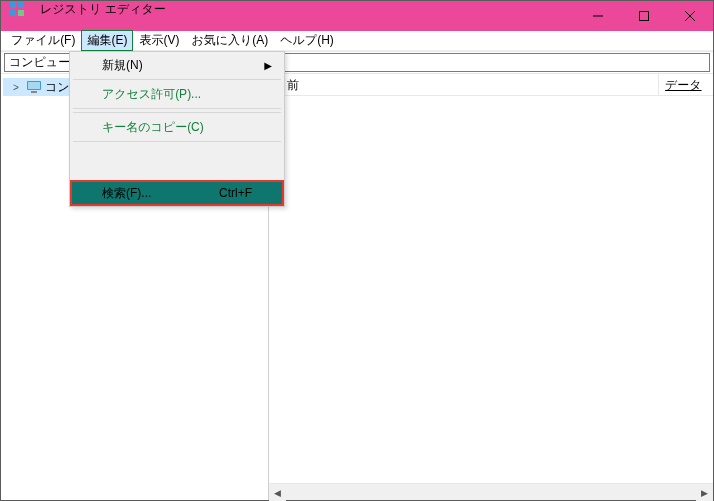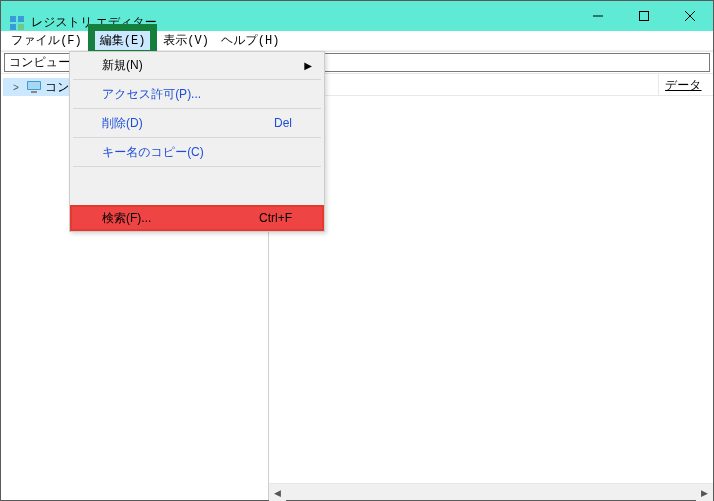--- a/index.html
+++ b/index.html
@@ -1,51 +1,51 @@
 <!DOCTYPE html>
 <html><head>
 <meta charset="utf-8">
 <style>
 * { box-sizing: border-box; margin: 0; padding: 0; font-family: "Yu Gothic UI", "Meiryo", sans-serif; font-size: 12px; }
 body { background: #fff; }
 .window { width: 714px; height: 501px; border: 1px solid #5a5a5a; background: #fff; position: relative; display: flex; flex-direction: column; }
-.titlebar { height: 30px; display: flex; align-items: flex-end; padding-left: 8px; background: #5eead4; }
+.titlebar { height: 30px; display: flex; align-items: flex-start; padding-left: 8px; background: #ec4899; gap: 9px; }
 .titlebar .icon { width: 16px; height: 16px; margin-right: 6px; }
 .titlebar .title { flex: 1; }
 .winctrls { display: flex; }
 .winctrls div { width: 46px; height: 30px; display: flex; align-items: center; justify-content: center; }
 .menubar { height: 20px; display: flex; align-items: center; padding-left: 4px; border-bottom: 1px solid #f0f0f0; }
-.menubar .mitem { padding: 2px 6px; cursor: default; font-family: Liberation Mono, monospace; }
-.menubar .mitem.open { background: #cce8ff; border: 7px solid #15803d; padding: 1px 5px; }
+.menubar .mitem { padding: 2px 6px; cursor: default; }
+.menubar .mitem.open { background: #cce8ff; border: 1px solid #15803d; padding: 1px 5px; }
 .addr { height: 23px; border-top: 1px solid #e8e8e8; border-bottom: 1px solid #e8e8e8; display: flex; align-items: center; }
 .addr input { border: 1px solid #7a7a7a; height: 19px; width: 100%; margin: 0 3px; padding: 0 4px; font-size: 12px; }
 .body { flex: 1; display: flex; min-height: 0; }
 .tree { width: 268px; border-right: 1px solid #cfcfcf; padding: 4px 2px; }
 .treenode { display: flex; align-items: center; height: 18px; padding-left: 6px; }
 .treenode.sel { background: #cce8ff; }
 .chev { width: 14px; text-align: center; color: #555; font-size: 10px; }
 .pcicon { width: 16px; height: 12px; margin: 0 3px; }
 .list { flex: 1; display: flex; flex-direction: column; }
 .cols { display: flex; height: 22px; border-bottom: 1px solid #e8e8e8; }
 .col { padding: 3px 6px; border-right: 1px solid #e8e8e8; }
 .col.name { flex: 1; }
 .col.type { width: 108px; }
 .col.data { width: 54px; border-right: none; text-decoration: underline; }
 .listbody { flex: 1; }
 .hscroll { height: 17px; border-top: 1px solid #e8e8e8; display: flex; }
 .hscroll .arrow { width: 17px; height: 17px; display: flex; align-items: center; justify-content: center; background: #f0f0f0; color: #555; font-size: 9px; }
 .hscroll .track { flex: 1; background: #f0f0f0; }
 
-.dropdown { position: absolute; left: 68px; top: 50px; width: 256px; background: #f0f0f0; border: 1px solid #cccccc; box-shadow: 2px 2px 4px rgba(0,0,0,0.15); padding: 2px; }
+.dropdown { position: absolute; left: 68px; top: 50px; width: 216px; background: #f0f0f0; border: 1px solid #cccccc; box-shadow: 2px 2px 4px rgba(0,0,0,0.15); padding: 2px; }
 .dd-item { height: 22px; display: flex; align-items: center; padding: 0 30px 0 30px; position: relative; cursor: default; }
-.dd-item.disabled { color: #1d4ed8; }
+.dd-item.disabled { color: #15803d; }
 .dd-item .shortcut { position: absolute; right: 30px; }
 .dd-item .sub { position: absolute; right: 10px; font-size: 10px; }
 .dd-sep { height: 1px; background: #d7d7d7; margin: 3px 1px; }
-.dd-item.highlight { background: #ef4444; outline: 2px solid #e4392e; outline-offset: 0; margin-top: 40px; }
+.dd-item.highlight { background: #0f766e; outline: 2px solid #e4392e; outline-offset: 0; margin-top: 40px; }
 </style>
 </head>
 <body>
 
 <div class="window">
 
   <div class="titlebar">
     <span class="icon">
       <svg width="16" height="16" viewBox="0 0 16 16">
         <rect x="1" y="1" width="6" height="6" fill="#3b9bd8"></rect>
@@ -72,20 +72,21 @@
             <line x1="10" y1="0" x2="0" y2="10" stroke="#000"></line>
           </svg>
         </div>
     </div>
   </div>
 
   <div class="menubar">
     <div class="mitem">ファイル(F)</div>
     <div class="mitem open">編集(E)</div>
     <div class="mitem">表示(V)</div>
+    <div class="mitem">お気に入り(A)</div>
     <div class="mitem">ヘルプ(H)</div>
   </div>
 
   <div class="addr">
     <input value="コンピューター" style="">
   </div>
 
   <div class="body">
     <div class="tree">
       <div class="treenode sel">
@@ -118,24 +119,20 @@
   <div class="dropdown">
     <div class="dd-item">
       <span>新規(N)</span>
       <span class="sub">▶</span>
     </div>
     <div class="dd-sep"></div>
     <div class="dd-item disabled">
       <span>アクセス許可(P)...</span>
     </div>
     <div class="dd-sep"></div>
-    <div class="dd-item disabled">
-      <span>削除(D)</span>
-      <span class="shortcut">Del</span>
-    </div>
     <div class="dd-sep"></div>
     <div class="dd-item disabled">
       <span>キー名のコピー(C)</span>
     </div>
     <div class="dd-sep"></div>
     <div class="dd-item highlight">
       <span>検索(F)...</span>
       <span class="shortcut">Ctrl+F</span>
     </div>
   </div>

